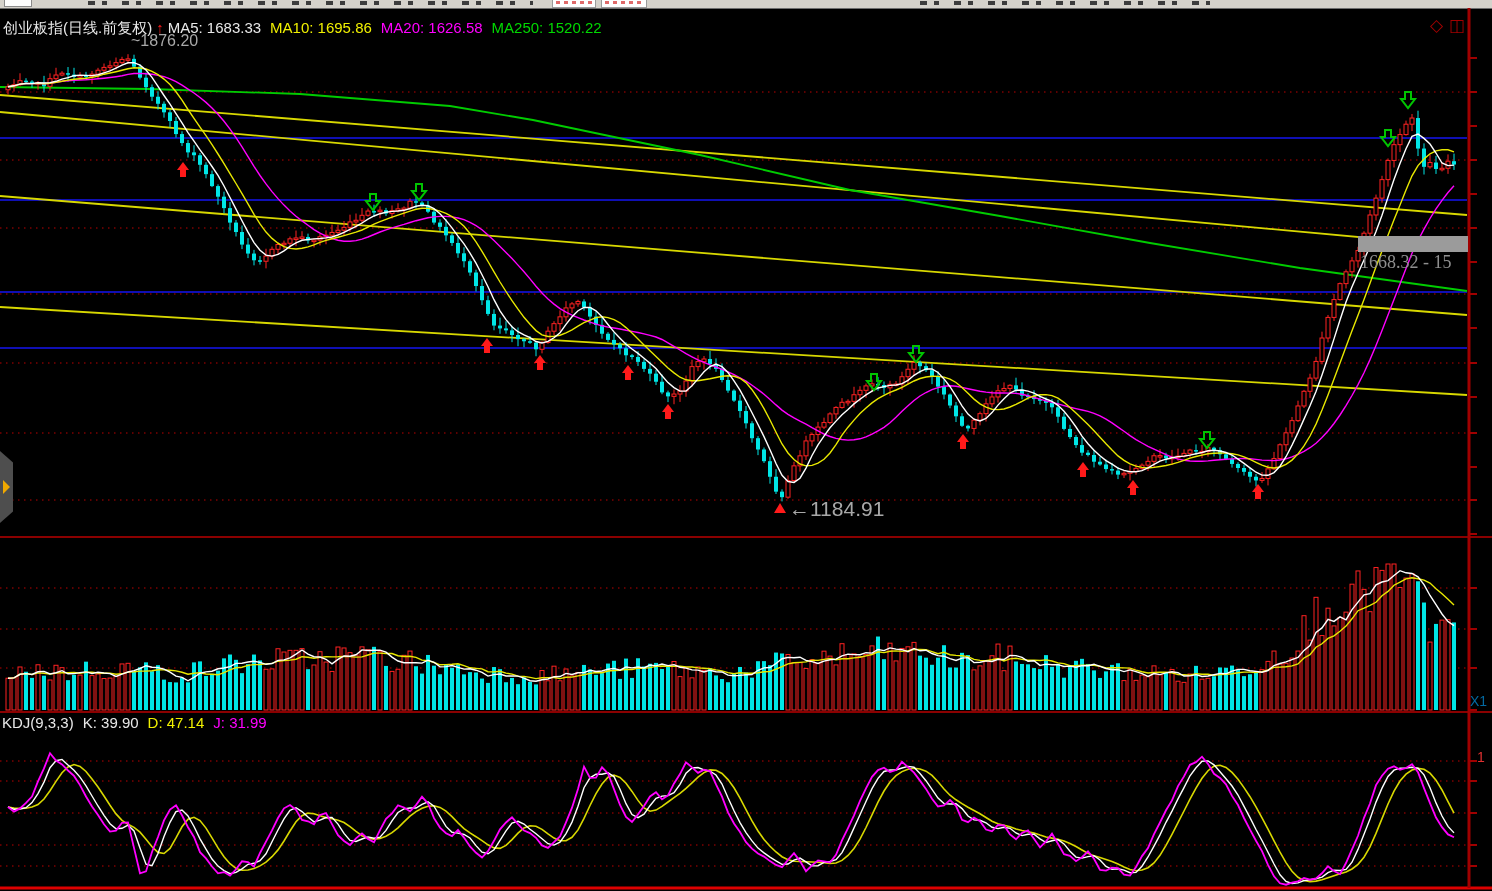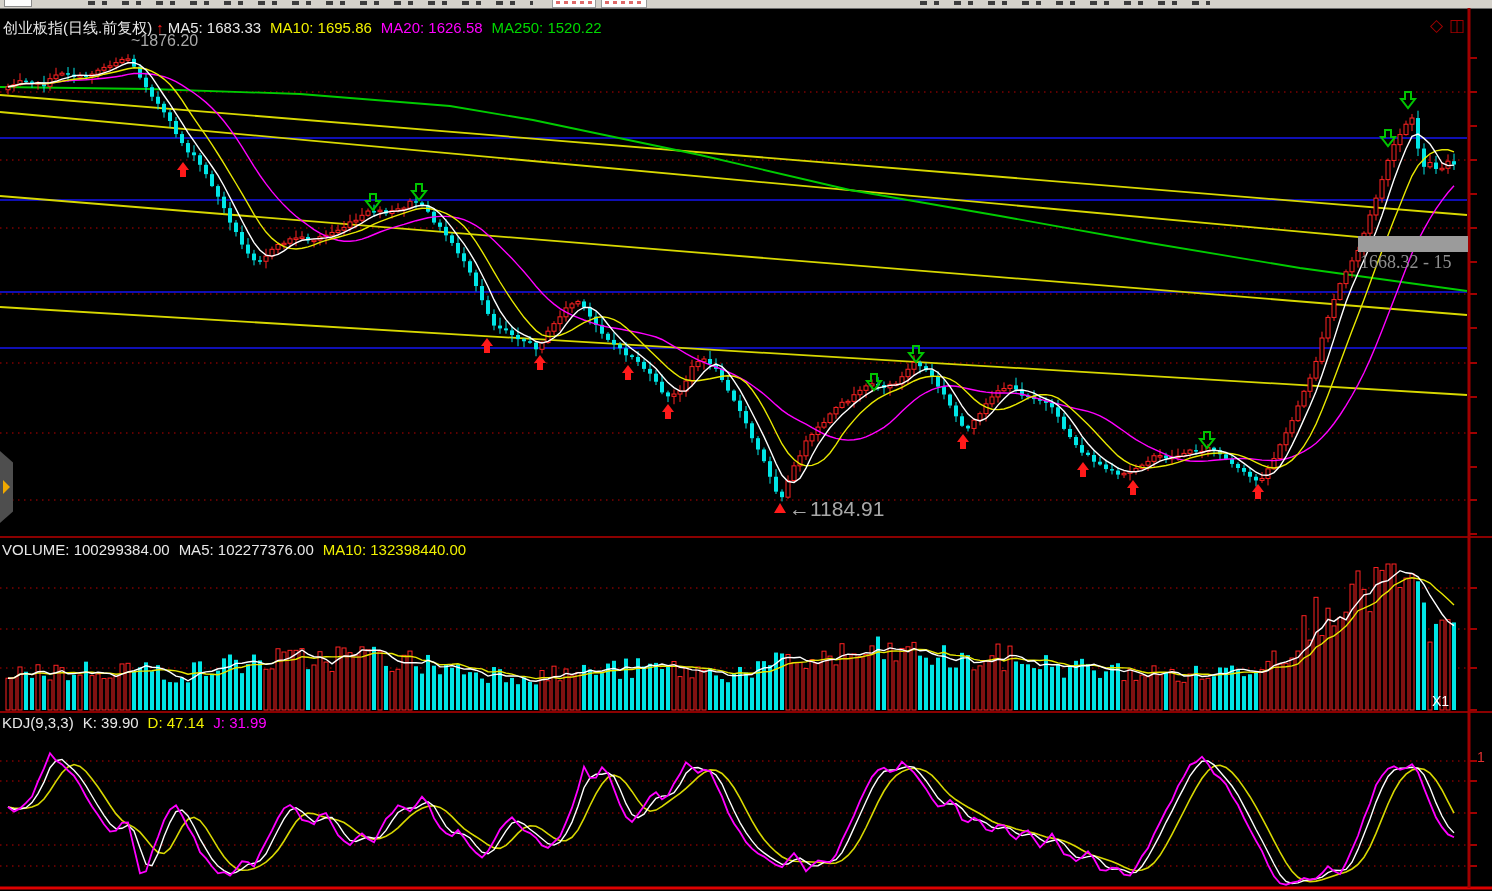--- a/index.html
+++ b/index.html
@@ -23,21 +23,21 @@
   #hdr-arrow{color:#ff1a1a;font-weight:bold;margin-right:4px;}
   #vol-header{left:2px;top:541px;}
   #kdj-header{left:2px;top:714px;}
   #high-label{position:absolute;left:131px;top:32px;font-size:16px;color:#a8a8a8;}
   #low-label{position:absolute;left:789px;top:497px;font-size:21px;color:#a8a8a8;}
   #price-band{position:absolute;left:1358px;top:236px;width:110px;height:16px;background:#9b9b9b;}
   #price-label{position:absolute;left:1360px;top:252px;width:130px;font-size:18px;color:#8f8f8f;
                white-space:nowrap;overflow:hidden;font-family:Liberation Serif, serif;}
   #win-controls{position:absolute;left:1424px;top:15px;color:#a40000;font-size:17px;}
   #win-controls span{margin-left:6px;cursor:pointer;}
-  #vol-scale{position:absolute;left:1432px;top:693px;color:#ffffff;font-size:14px;}
+  #vol-scale{position:absolute;left:1470px;top:693px;color:#0369a1;font-size:14px;}
   #kdj-scale{position:absolute;left:1477px;top:749px;color:#e03030;font-size:14px;}
   
   #left-handle{position:absolute;left:0;top:451px;width:13px;height:72px;background:#4e4e4e;
       clip-path:polygon(0 0,100% 16%,100% 84%,0 100%);}
   #left-handle .tri{position:absolute;left:3px;top:29px;width:0;height:0;
       border-left:7px solid #f0a800;border-top:7px solid transparent;border-bottom:7px solid transparent;}
 </style>
 </head>
 <body>
 
@@ -888,23 +888,20 @@
         <line x1="1469" y1="813" x2="1477" y2="813" stroke="#a00000" stroke-width="2"></line>
         <line x1="1469" y1="845" x2="1477" y2="845" stroke="#a00000" stroke-width="2"></line>
         <line x1="1469" y1="866" x2="1477" y2="866" stroke="#a00000" stroke-width="2"></line>
       </g>
     </svg>
 
   <div class="hdr" id="main-header">
     <span class="w" style="margin-right:4px">创业板指(日线.前复权)</span><span id="hdr-arrow">↑</span><span class="w">MA5: 1683.33</span><span class="y">MA10: 1695.86</span><span class="m">MA20: 1626.58</span><span class="g">MA250: 1520.22</span>
   </div>
 
-  <div class="hdr" id="vol-header">
-    <span class="w">VOLUME: 100299384.00</span><span class="w">MA5: 102277376.00</span><span class="y">MA10: 132398440.00</span>
-  </div>
 
   <div class="hdr" id="kdj-header">
     <span class="w">KDJ(9,3,3)</span><span class="w">K: 39.90</span><span class="y">D: 47.14</span><span class="m">J: 31.99</span>
   </div>
 
   <div id="high-label">~1876.20</div>
   <div id="low-label">←1184.91</div>
   <div id="price-band"></div>
   <div id="price-label">1668.32 - 15</div>
   <div id="vol-scale">X1</div>

